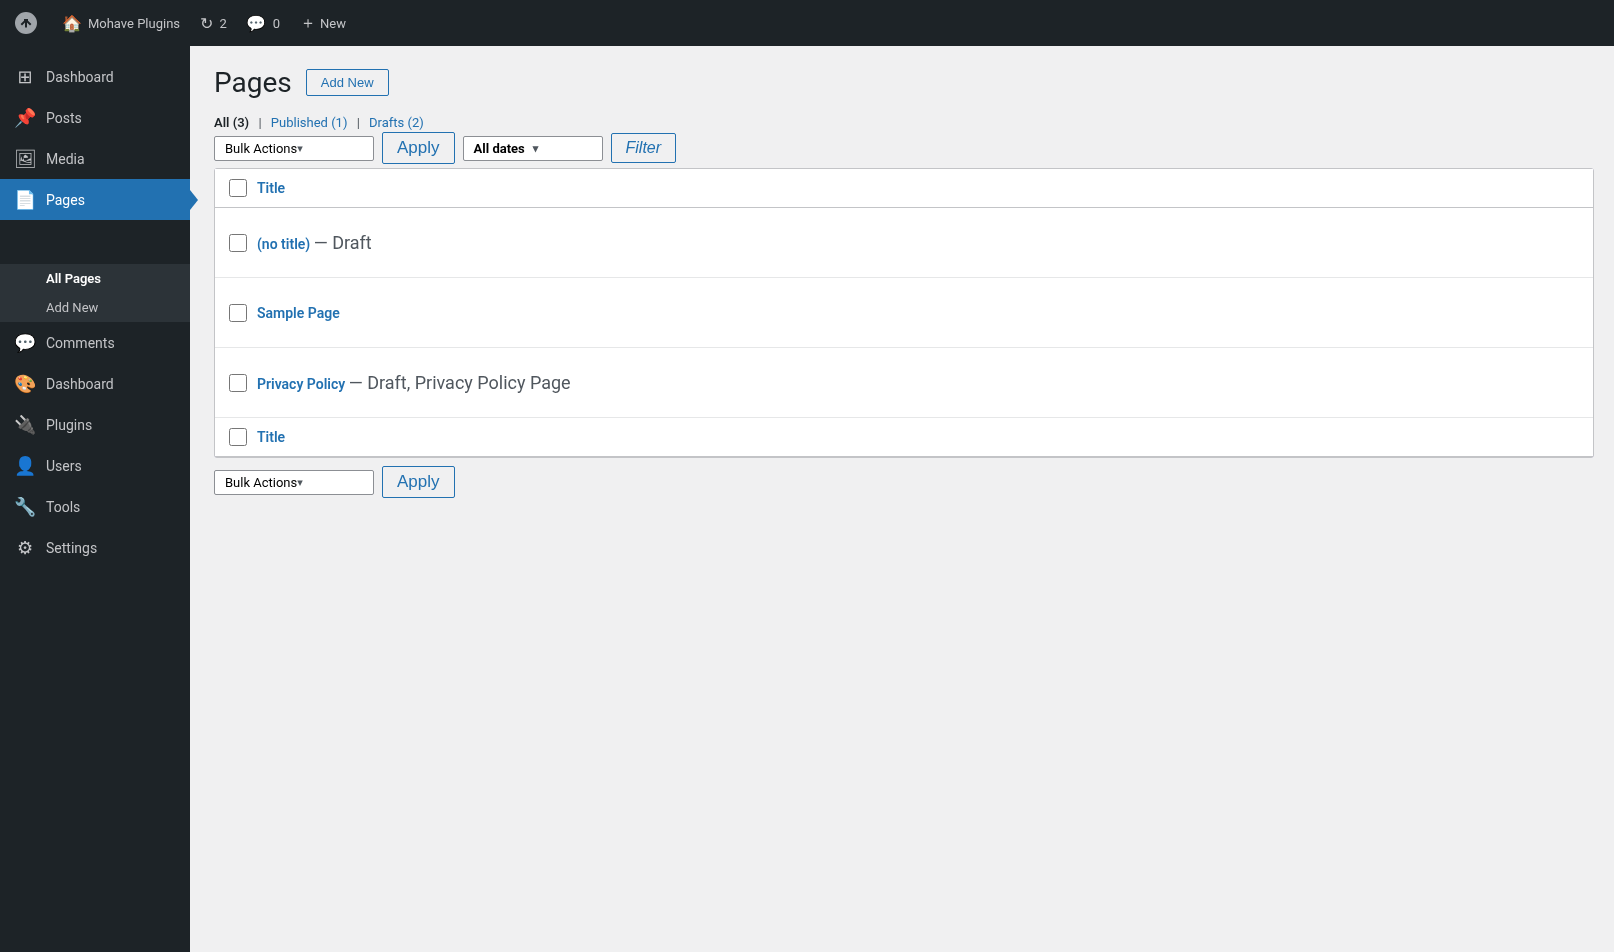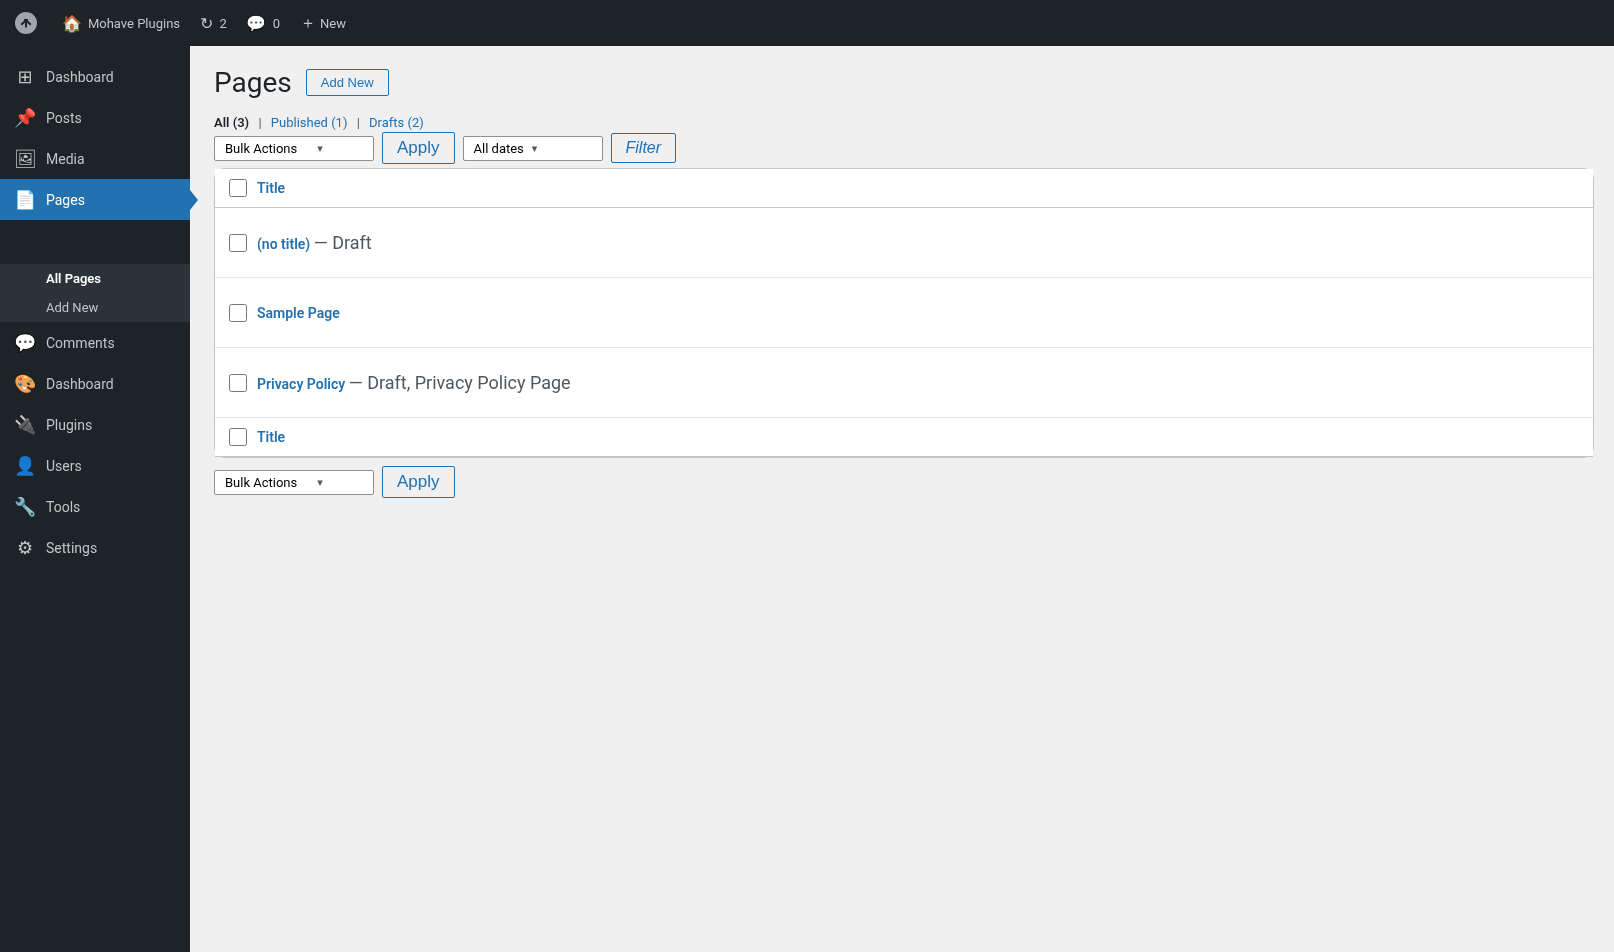--- a/index.html
+++ b/index.html
@@ -110,58 +110,58 @@
       display: flex; align-items: center; gap: 8px;
       margin-bottom: 4px;
     }
     .bulk-actions-select {
       display: flex; align-items: center;
       border: 1px solid #8c8f94;
       background: #fff;
       border-radius: 2px;
       padding: 4px 10px;
       font-size: 13px; cursor: pointer;
-      gap: 20px; min-width: 160px;
+      min-width: 160px;
     }
     .dropdown-arrow { color: #50575e; font-size: 11px; }
 
     .apply-btn {
       border: 1px solid #2271b1;
       color: #2271b1;
       background: transparent;
       padding: 5px 14px;
       font-size: 17px; cursor: pointer;
       border-radius: 2px;
     }
 
     .dates-select {
       display: flex; align-items: center;
       border: 1px solid #8c8f94;
       background: #fff;
       border-radius: 2px;
       padding: 4px 10px;
       font-size: 13px; cursor: pointer;
-      gap: 8px; min-width: 140px;
+      gap: 8px; min-width: 140px; font-weight: bold;
     }
 
     .filter-btn {
       border: 1px solid #2271b1;
       color: #2271b1;
       background: transparent;
       padding: 5px 14px;
       font-size: 16px; cursor: pointer;
       border-radius: 2px;
       font-style: italic;
     }
 
     
     .pages-table {
       background: #c4b5fd;
       border: 1px solid #c3c4c7;
-      border-radius: 11px;
+      border-radius: 3px;
       width: 100%;
     }
 
     .table-header-row {
       display: flex; align-items: center;
       padding: 10px 14px;
       border-bottom: 1px solid #c3c4c7;
       background: #fff;
     }
     .table-row {

